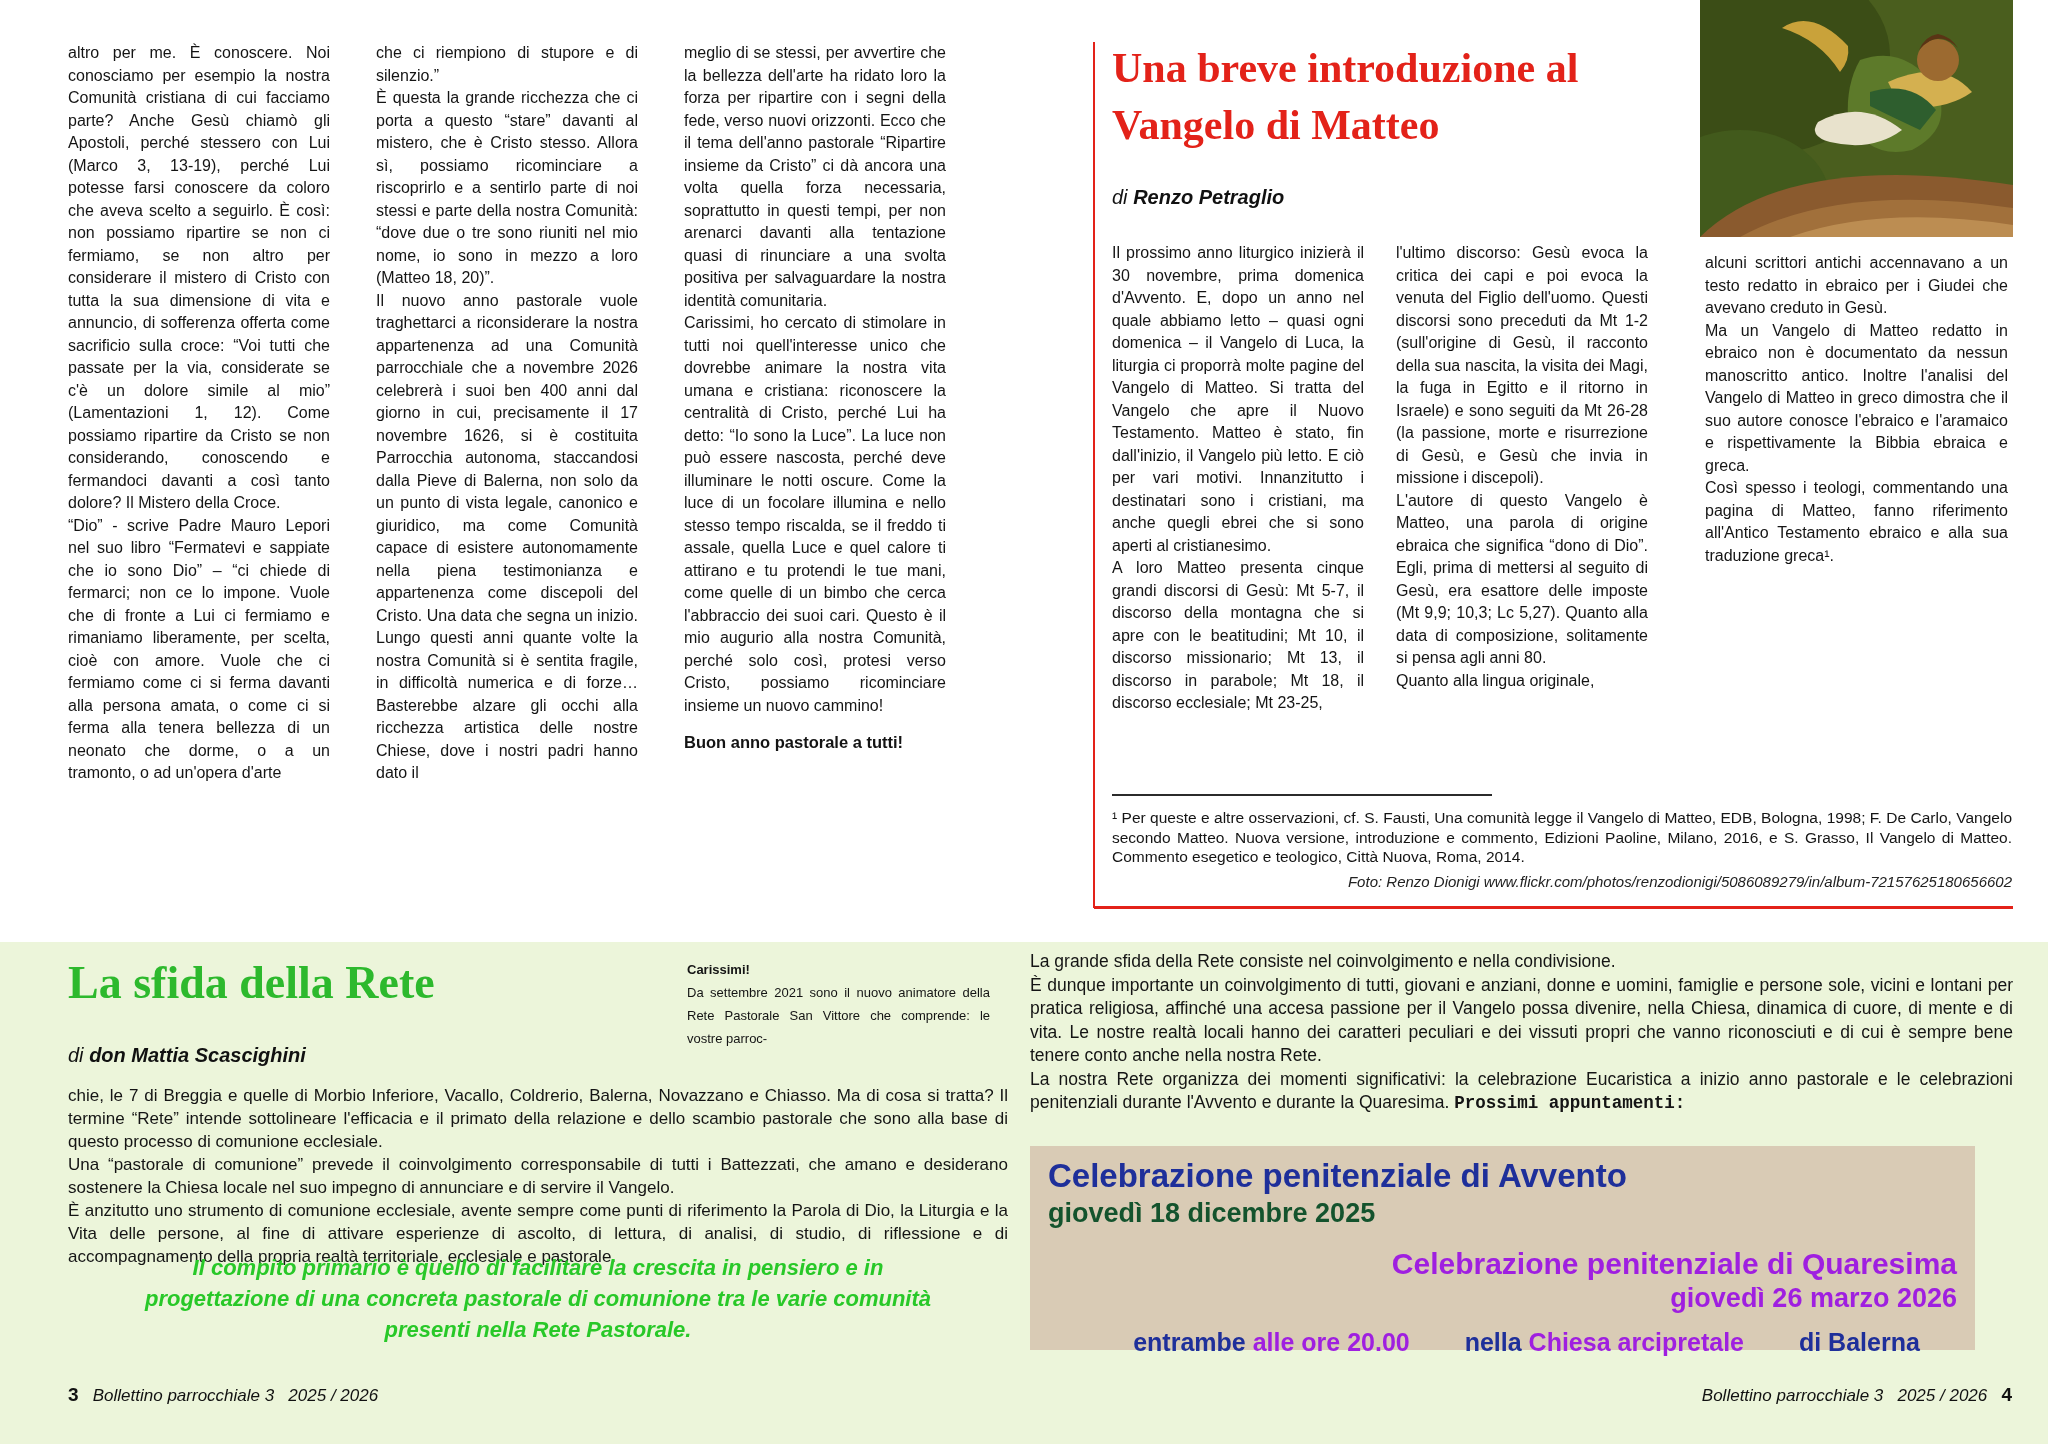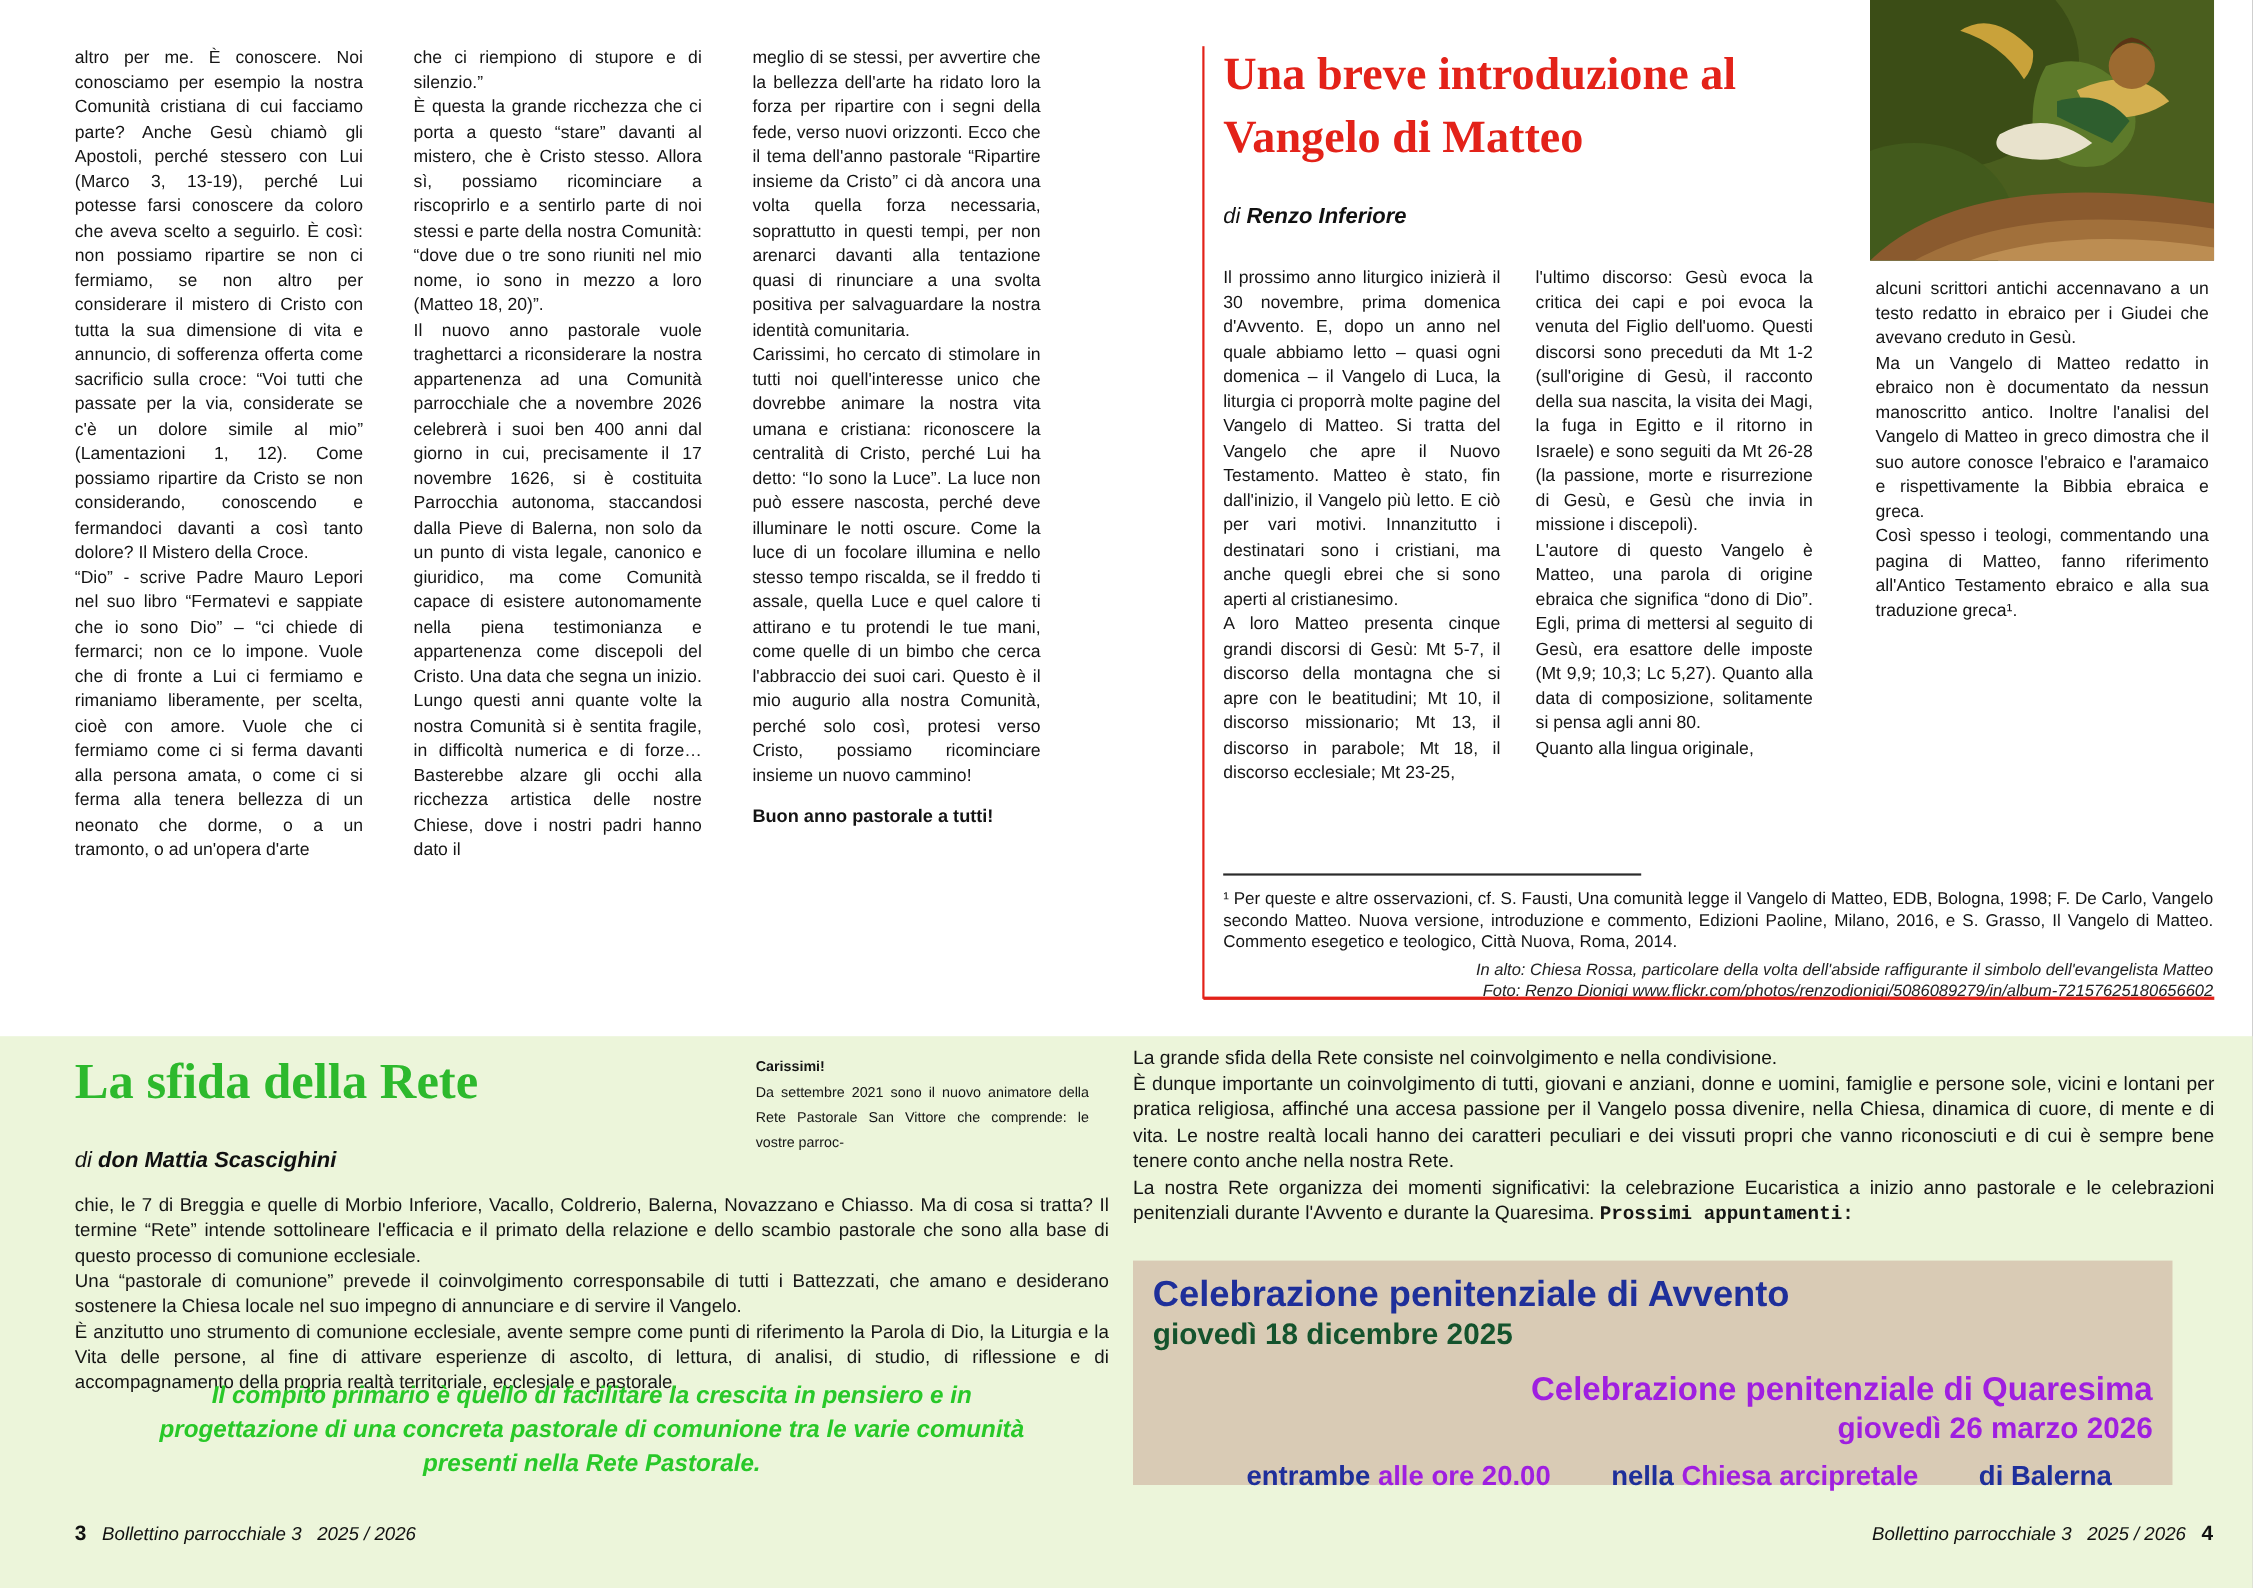--- a/index.html
+++ b/index.html
@@ -85,21 +85,21 @@
 Carissimi, ho cercato di stimolare in tutti noi quell'interesse unico che dovrebbe animare la nostra vita umana e cristiana: riconoscere la centralità di Cristo, perché Lui ha detto: “Io sono la Luce”. La luce non può essere nascosta, perché deve illuminare le notti oscure. Come la luce di un focolare illumina e nello stesso tempo riscalda, se il freddo ti assale, quella Luce e quel calore ti attirano e tu protendi le tue mani, come quelle di un bimbo che cerca l'abbraccio dei suoi cari. Questo è il mio augurio alla nostra Comunità, perché solo così, protesi verso Cristo, possiamo ricominciare insieme un nuovo cammino!</div>
     <div class="closing">Buon anno pastorale a tutti!</div>
   </div>
 
   <div class="red-vline"></div>
 
   <h1 class="rp-title">Una breve introduzione al
 Vangelo di Matteo</h1>
 
   <div class="byline rp-byline">
-    <span class="pre">di </span><span class="author">Renzo Inferiore</span>
+    <span class="pre">di </span><span class="author">Renzo Petraglio</span>
   </div>
 
   <div class="fresco">
     <svg width="313" height="237" viewBox="0 0 313 237" preserveAspectRatio="none">
       <rect width="313" height="237" fill="#4a5e1e"></rect>
       <ellipse cx="60" cy="55" rx="130" ry="100" fill="#3b4d16"></ellipse>
       <ellipse cx="40" cy="200" rx="90" ry="70" fill="#425a1c"></ellipse>
       <path d="M0,237 Q90,150 313,185 L313,237 Z" fill="#8a5a2e"></path>
       <path d="M40,237 Q140,182 313,208 L313,237 Z" fill="#a87840" opacity="0.75"></path>
       <path d="M90,237 Q180,205 313,225 L313,237 Z" fill="#c79a5d" opacity="0.7"></path>
@@ -119,21 +119,20 @@
 L'autore di questo Vangelo è Matteo, una parola di origine ebraica che significa “dono di Dio”. Egli, prima di mettersi al seguito di Gesù, era esattore delle imposte (Mt 9,9; 10,3; Lc 5,27). Quanto alla data di composizione, solitamente si pensa agli anni 80.
 Quanto alla lingua originale,</div>
   <div class="colcopy" id="rp-col3">alcuni scrittori antichi accennavano a un testo redatto in ebraico per i Giudei che avevano creduto in Gesù.
 Ma un Vangelo di Matteo redatto in ebraico non è documentato da nessun manoscritto antico. Inoltre l'analisi del Vangelo di Matteo in greco dimostra che il suo autore conosce l'ebraico e l'aramaico e rispettivamente la Bibbia ebraica e greca.
 Così spesso i teologi, commentando una pagina di Matteo, fanno riferimento all'Antico Testamento ebraico e alla sua traduzione greca¹.</div>
 
   <div class="fn-rule"></div>
   <div class="footnote">¹ Per queste e altre osservazioni, cf. S. Fausti, Una comunità legge il Vangelo di Matteo, EDB, Bologna, 1998; F. De Carlo, Vangelo secondo Matteo. Nuova versione, introduzione e commento, Edizioni Paoline, Milano, 2016, e S. Grasso, Il Vangelo di Matteo. Commento esegetico e teologico, Città Nuova, Roma, 2014.</div>
 
   <div class="caption">
-    <div>In alto: Chiesa Rossa, particolare della volta dell'abside raffigurante il simbolo dell'evangelista Matteo</div>
     <div>Foto: Renzo Dionigi  www.flickr.com/photos/renzodionigi/5086089279/in/album-72157625180656602</div>
   </div>
 
   <div class="red-hline"></div>
 
   <div class="green-band"></div>
 
   <h2 class="net-title">La sfida della Rete</h2>
 
   <div class="byline net-byline">

